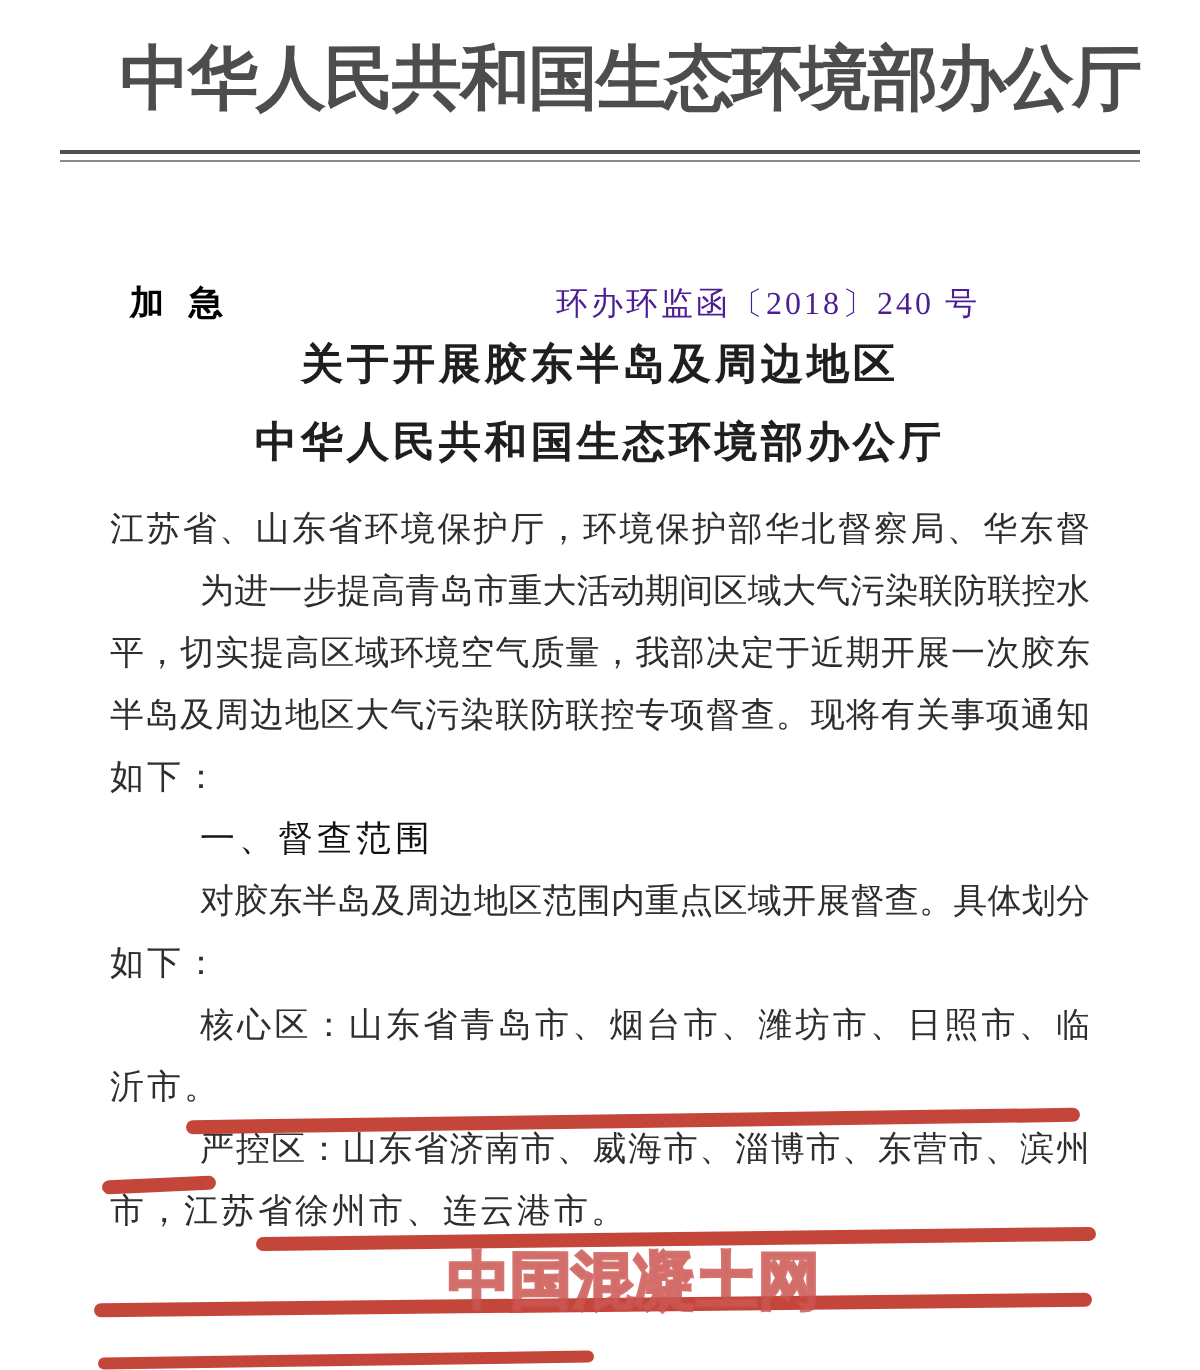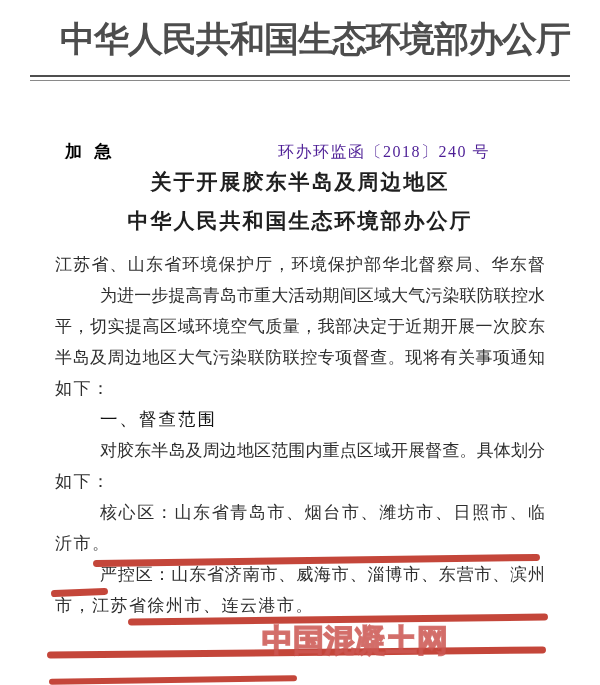--- a/index.html
+++ b/index.html
@@ -85,21 +85,20 @@
   
   .watermark {
     position:absolute; left:224px; top:620px;
     font-family:"Liberation Sans","DejaVu Sans",sans-serif;
     font-size:31px; font-weight:bold; letter-spacing:0;
     color:rgba(255,225,225,0.18);
     -webkit-text-stroke:1.6px rgba(201,80,74,0.78);
     text-shadow:0 0 1px rgba(201,80,74,0.25);
     white-space:nowrap;
     pointer-events:none;
-    margin-left:38px;
   }
 </style>
 </head>
 <body>
 
 <div class="page">
 
   <div class="letterhead">中华人民共和国生态环境部办公厅</div>
 
   <div class="rule"></div>

